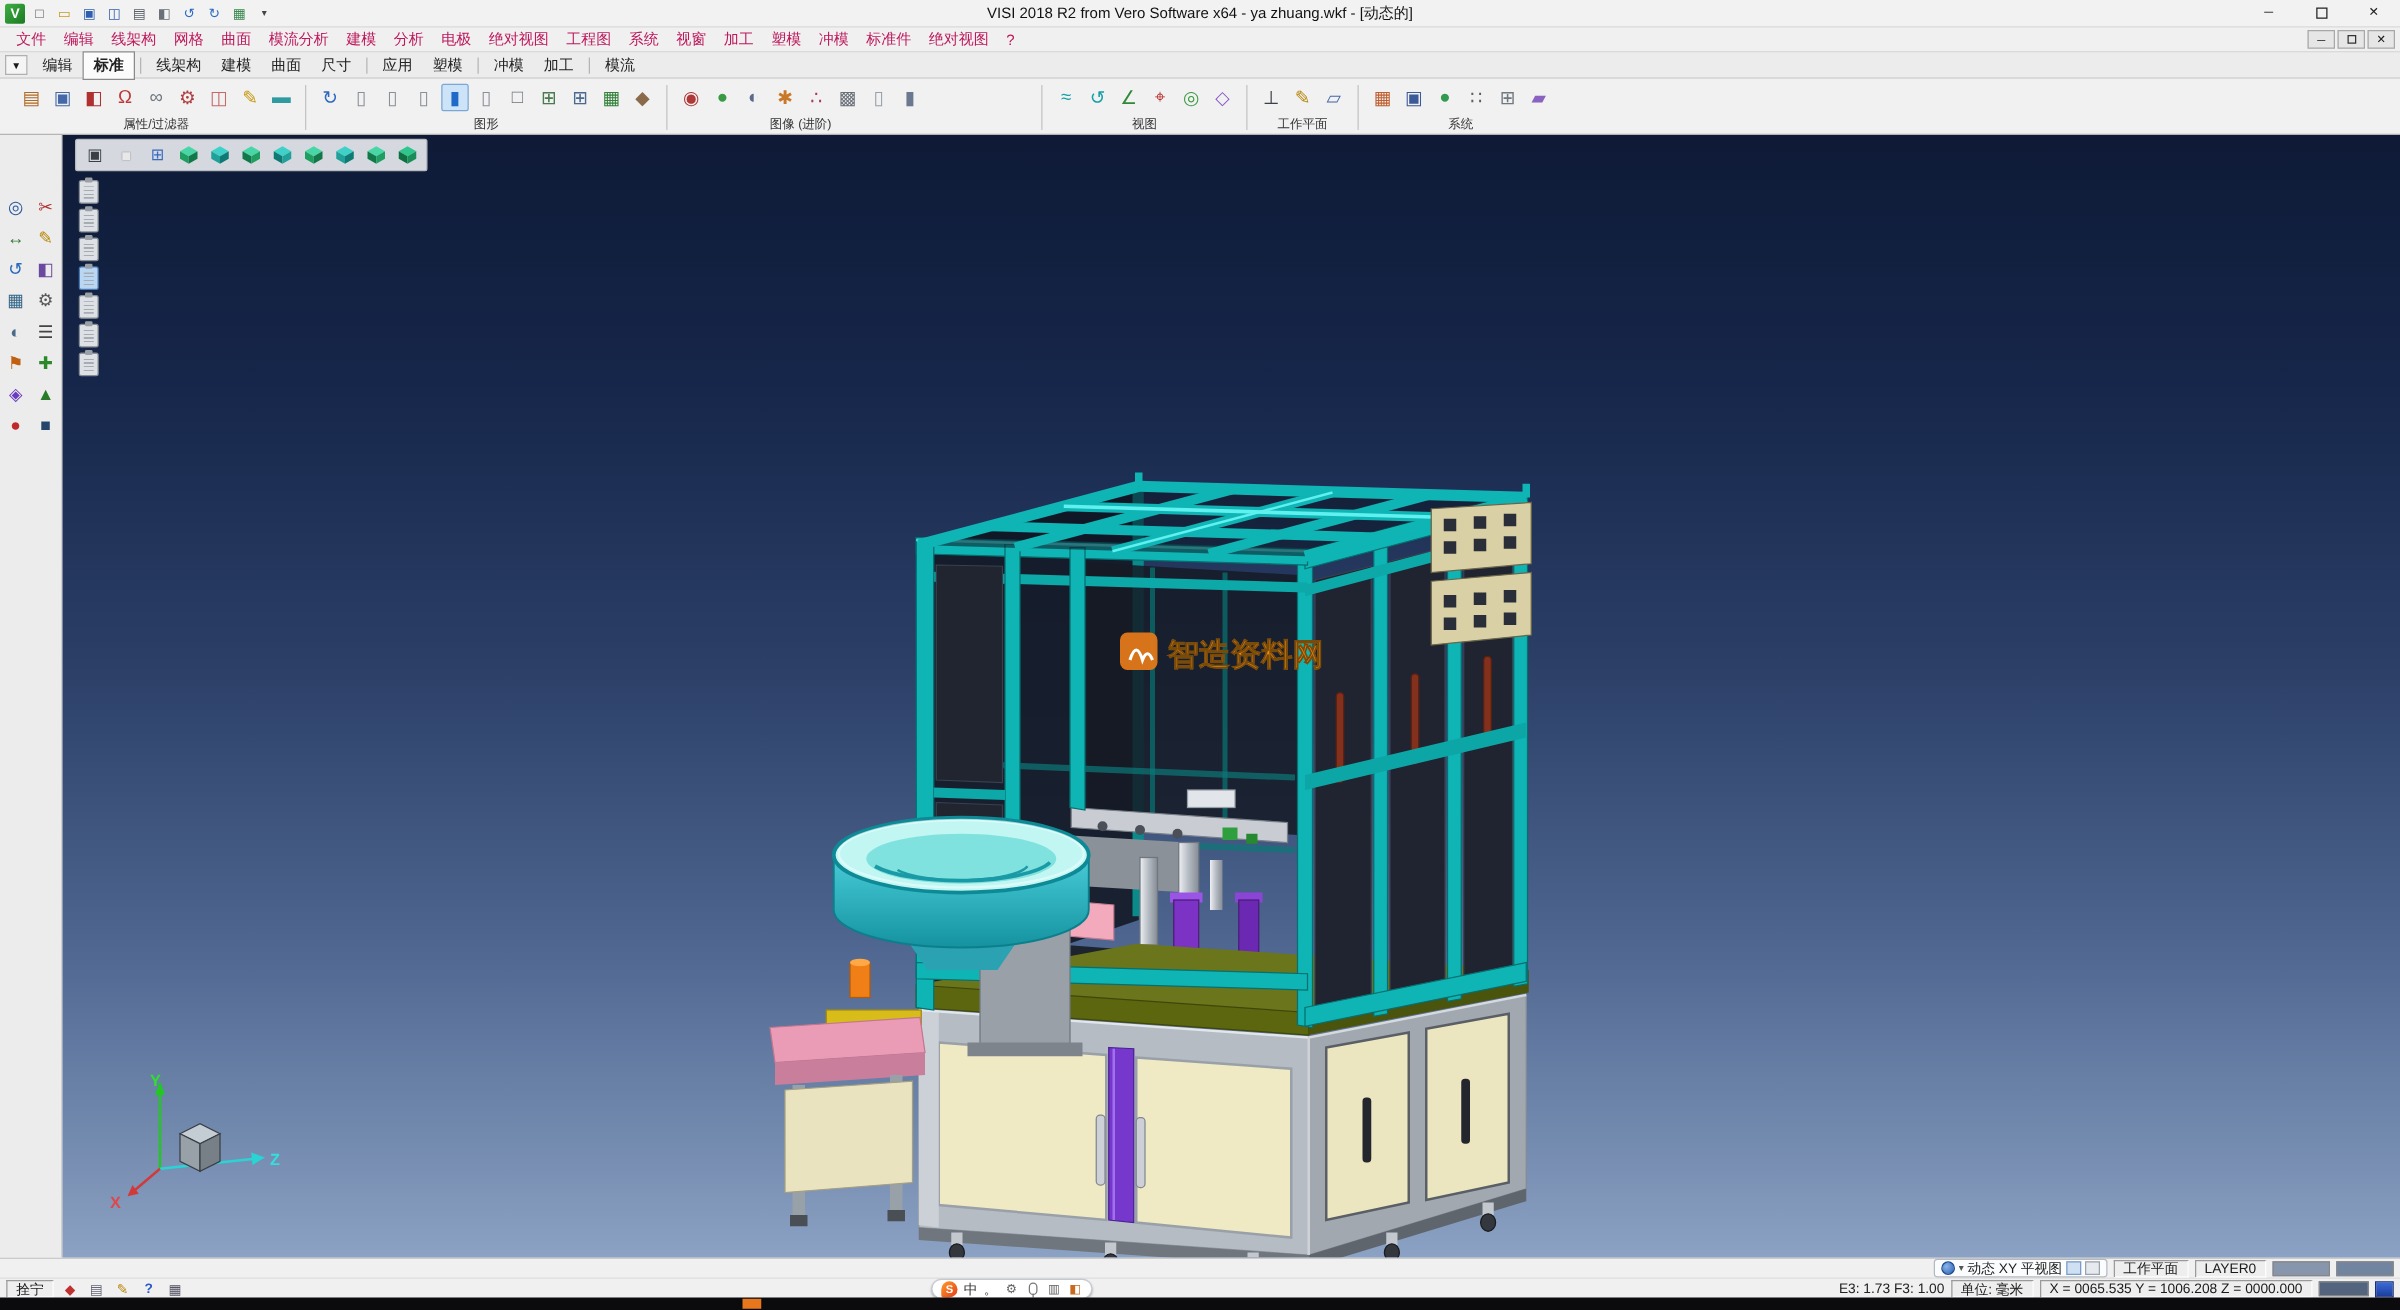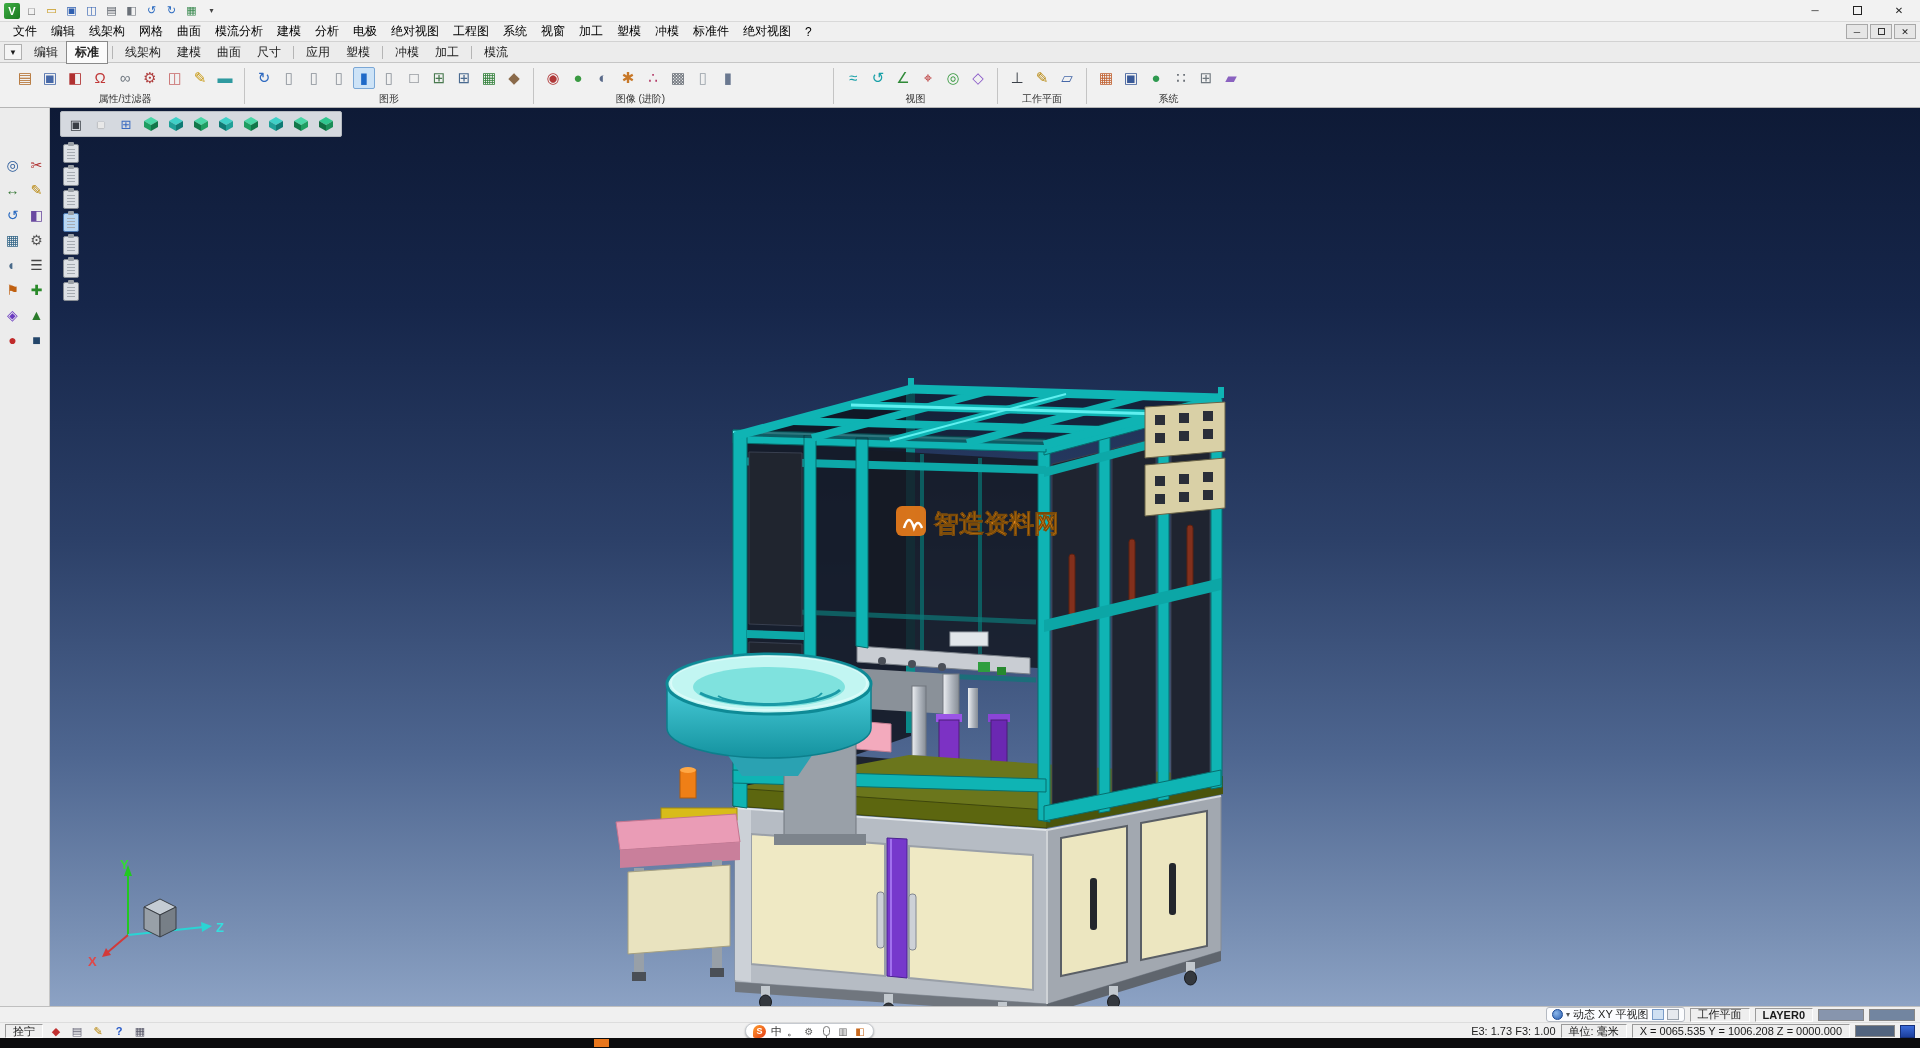--- a/index.html
+++ b/index.html
@@ -8,21 +8,21 @@
   .titlebar {height:22px;background:#f2f2f2;border-bottom:1px solid #d9d9d9;display:flex;align-items:center;position:relative}
   .qat {display:flex;align-items:center;gap:3px;padding-left:4px;z-index:2}
   .logo {width:16px;height:16px;border-radius:2px;background:linear-gradient(135deg,#3fae44,#1a7a21);color:#fff;font-size:11px;font-weight:bold;display:flex;align-items:center;justify-content:center}
   .qi {width:17px;height:16px;display:flex;align-items:center;justify-content:center;font-size:11px;border-radius:2px}
   .title {position:absolute;left:0;right:0;text-align:center;font-size:12px;color:#111;z-index:1}
   .wctrl {margin-left:auto;display:flex;z-index:2}
   .wbtn {width:42px;height:21px;display:flex;align-items:center;justify-content:center;font-size:10px;color:#222}
   .maxbox {width:9px;height:9px;border:1px solid #222}
   
   .menubar {height:20px;background:#f0f0f0;border-bottom:1px solid #d2d2d2;display:flex;align-items:center;padding-left:6px}
-  .mitem {font-size:12px;padding:0 7px;height:100%;display:flex;align-items:center;color:#000000}
+  .mitem {font-size:12px;padding:0 7px;height:100%;display:flex;align-items:center;color:#be185d}
   .docctrl {margin-left:auto;display:flex;padding-right:4px;gap:2px}
   .dbtn {width:22px;height:15px;border:1px solid #a8a8a8;background:#e6e6e6;display:flex;align-items:center;justify-content:center;font-size:9px}
   .dmaxbox {width:7px;height:7px;border:1px solid #333}
   
   .tabrow {height:21px;background:#ececec;border-bottom:1px solid #c6c6c6;display:flex;align-items:center;padding-left:4px}
   .tcaret {width:18px;height:16px;border:1px solid #b0b0b0;background:#f5f5f5;font-size:8px;display:flex;align-items:center;justify-content:center;margin-right:4px}
   .tab {font-size:12px;padding:2px 8px;color:#222}
   .tab.active {background:#fbfbfb;border:1px solid #8a8a8a;font-weight:bold}
   .tsep {width:1px;height:13px;background:#b5b5b5;margin:0 4px}
   
@@ -47,21 +47,21 @@
   .clip::before {content:"";position:absolute;top:-3px;left:4px;width:6px;height:4px;background:#9aa0a6;border-radius:1px}
   .clip::after {content:"";position:absolute;left:3px;right:3px;top:4px;height:10px;background:repeating-linear-gradient(180deg,#a6acb2 0 1px,transparent 1px 3px)}
   .clip.active {background:#b9d7f2;border-color:#4a78b0}
   .triad {position:absolute;left:28px;bottom:36px}
   
   .statusbar {height:32px;background:#f0f0f0;border-top:1px solid #bfbfbf;font-size:11px}
   .srow {height:16px;display:flex;align-items:center;padding:0 5px;gap:5px}
   .srow1 {border-bottom:1px solid #dddddd;justify-content:flex-end}
   .spacer {flex:1}
   .scell {border:1px solid;border-color:#9a9a9a #fdfdfd #fdfdfd #9a9a9a;padding:0 7px;height:14px;display:flex;align-items:center;background:#eeeeee;white-space:nowrap}
-  .layercell {font-weight:bold}
+  .layercell {font-weight:normal}
   .view-overlay {display:flex;align-items:center;gap:3px;background:#fbfcfe;border:1px solid #b5bac2;border-radius:3px;height:15px;padding:0 5px}
   .vo-icon {width:11px;height:11px;border-radius:50%;background:radial-gradient(circle at 35% 35%,#8ab6ea,#2a5eb0);border:1px solid #1d4a94}
   .vo-caret {font-size:8px;color:#555}
   .vo-text {font-size:11px;color:#222}
   .vo-mini {width:12px;height:11px;background:#cfe0f2;border:1px solid #7a9cc8}
   .vo-mini2 {width:12px;height:11px;background:#e6e9ee;border:1px solid #9aa2ac}
   .swatch {width:46px;height:12px;border:1px solid #878787}
   .sw1 {background:#8795ad} .sw2 {background:#7285a0} .sw3 {background:#52647e;width:40px}
   .sic {width:16px;height:14px;display:flex;align-items:center;justify-content:center;font-size:11px;border-radius:2px}
   .ime-bar {display:flex;align-items:center;gap:5px;background:#ffffff;border:1px solid #c6cad0;border-radius:8px;padding:0 7px;height:16px;box-shadow:0 1px 2px rgba(0,0,0,.3)}
@@ -86,20 +86,21 @@
     <span class="qi" style="color:#c89a20">▭</span>
     <span class="qi" style="color:#2f5fb0">▣</span>
     <span class="qi" style="color:#2f5fb0">◫</span>
     <span class="qi" style="color:#5a6068">▤</span>
     <span class="qi" style="color:#6a7078">◧</span>
     <span class="qi" style="color:#2a6ac0">↺</span>
     <span class="qi" style="color:#2a6ac0">↻</span>
     <span class="qi" style="color:#3a8a50">▦</span>
     <span class="qi" style="color:#444;font-size:8px">▾</span>
   </div>
+  <div class="title">VISI 2018 R2 from Vero Software x64 - ya zhuang.wkf - [动态的]</div>
   <div class="wctrl">
     <div class="wbtn">─</div>
     <div class="wbtn">
         <span class="maxbox"></span>
       </div>
     <div class="wbtn">✕</div>
   </div>
 </div>
 
 <div class="menubar">

